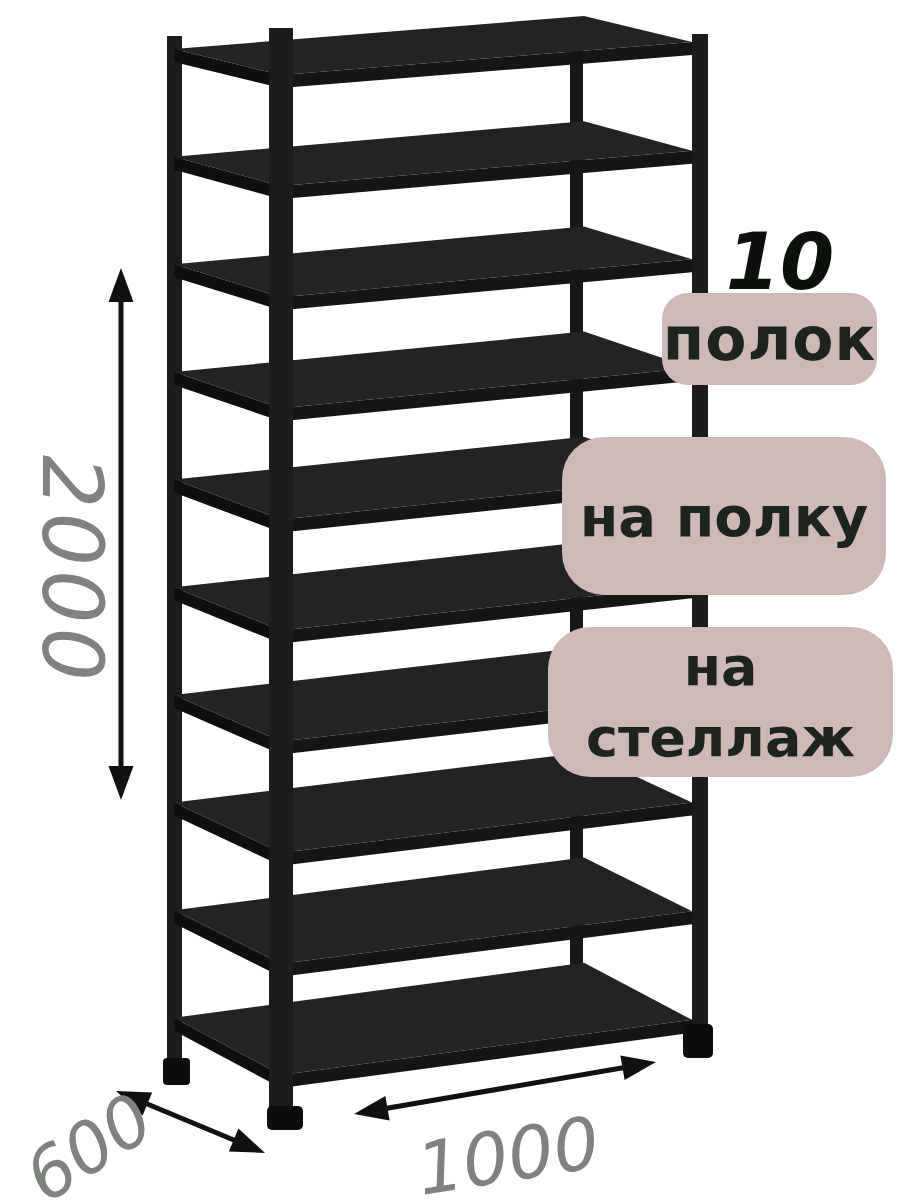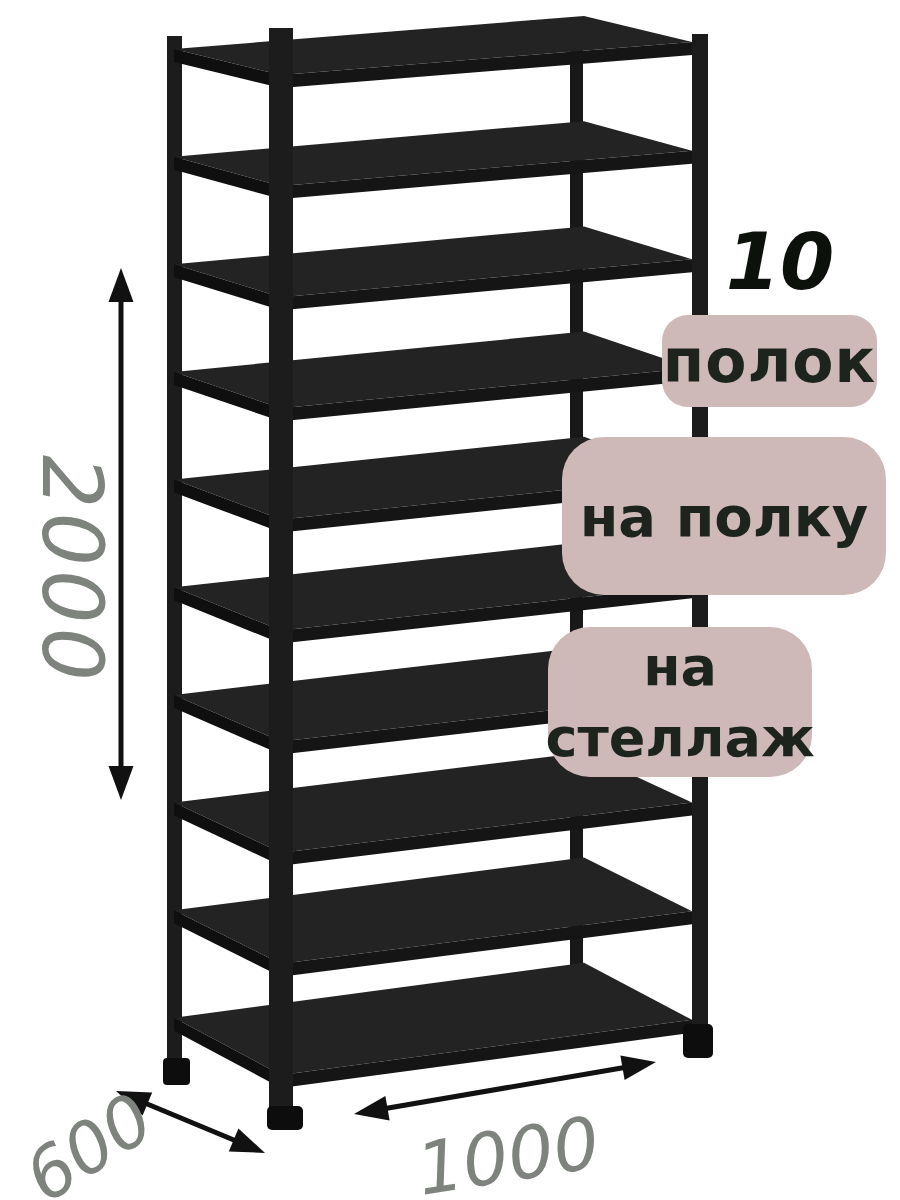--- a/index.html
+++ b/index.html
@@ -17,32 +17,32 @@
     font-size:78px;font-weight:bold;font-style:italic;
     color:var(--count-text,#0c110c);text-align:center;line-height:92px;
   }
   .badge{
     position:absolute;
     background:var(--badge-bg,#cfb9b8);
     color:var(--badge-text,#1d241d);
     font-weight:bold;text-align:center;
   }
   .badge-count{
-    left:662px;top:315px;width:215px;height:92px;border-radius:26px;
+    left:662px;top:293px;width:215px;height:92px;border-radius:26px;
     font-size:60px;line-height:92px;letter-spacing:1px;
   }
   .badge-two{
     display:flex;flex-direction:column;justify-content:center;align-items:center;
   }
   #badge-shelf-load{
     left:562px;top:437px;width:324px;height:158px;border-radius:42px;
     font-size:56px;line-height:73px;
   }
   #badge-rack-load{
-    left:548px;top:627px;width:264px;height:150px;border-radius:42px;
+    left:548px;top:627px;width:345px;height:150px;border-radius:42px;
     font-size:54px;line-height:71px;
   }
   .dim{
     position:absolute;color:var(--dim-text,#7e837e);
     font-style:italic;text-align:center;
   }
   .dim-height{
     left:-68px;top:520px;width:280px;height:100px;line-height:100px;
     font-size:84px;letter-spacing:4px;transform:rotate(90deg);
   }

